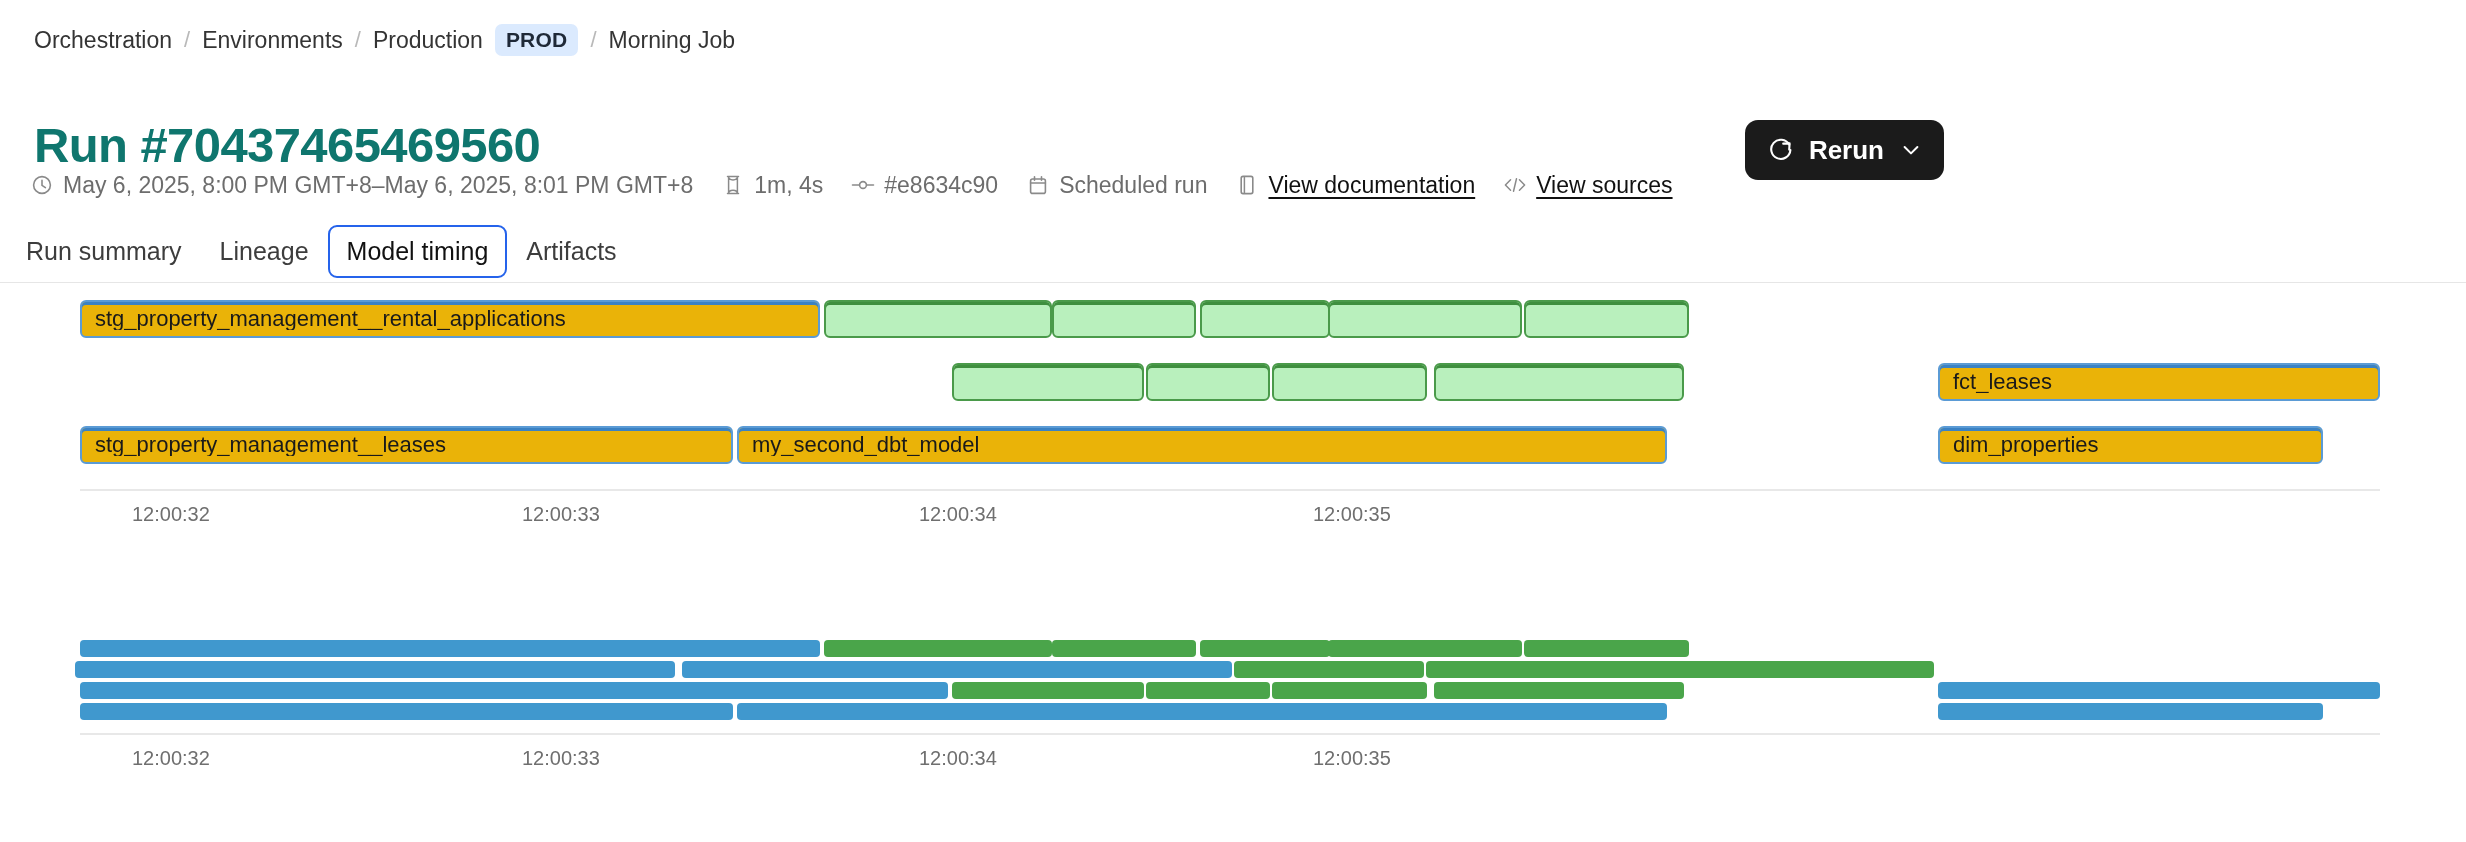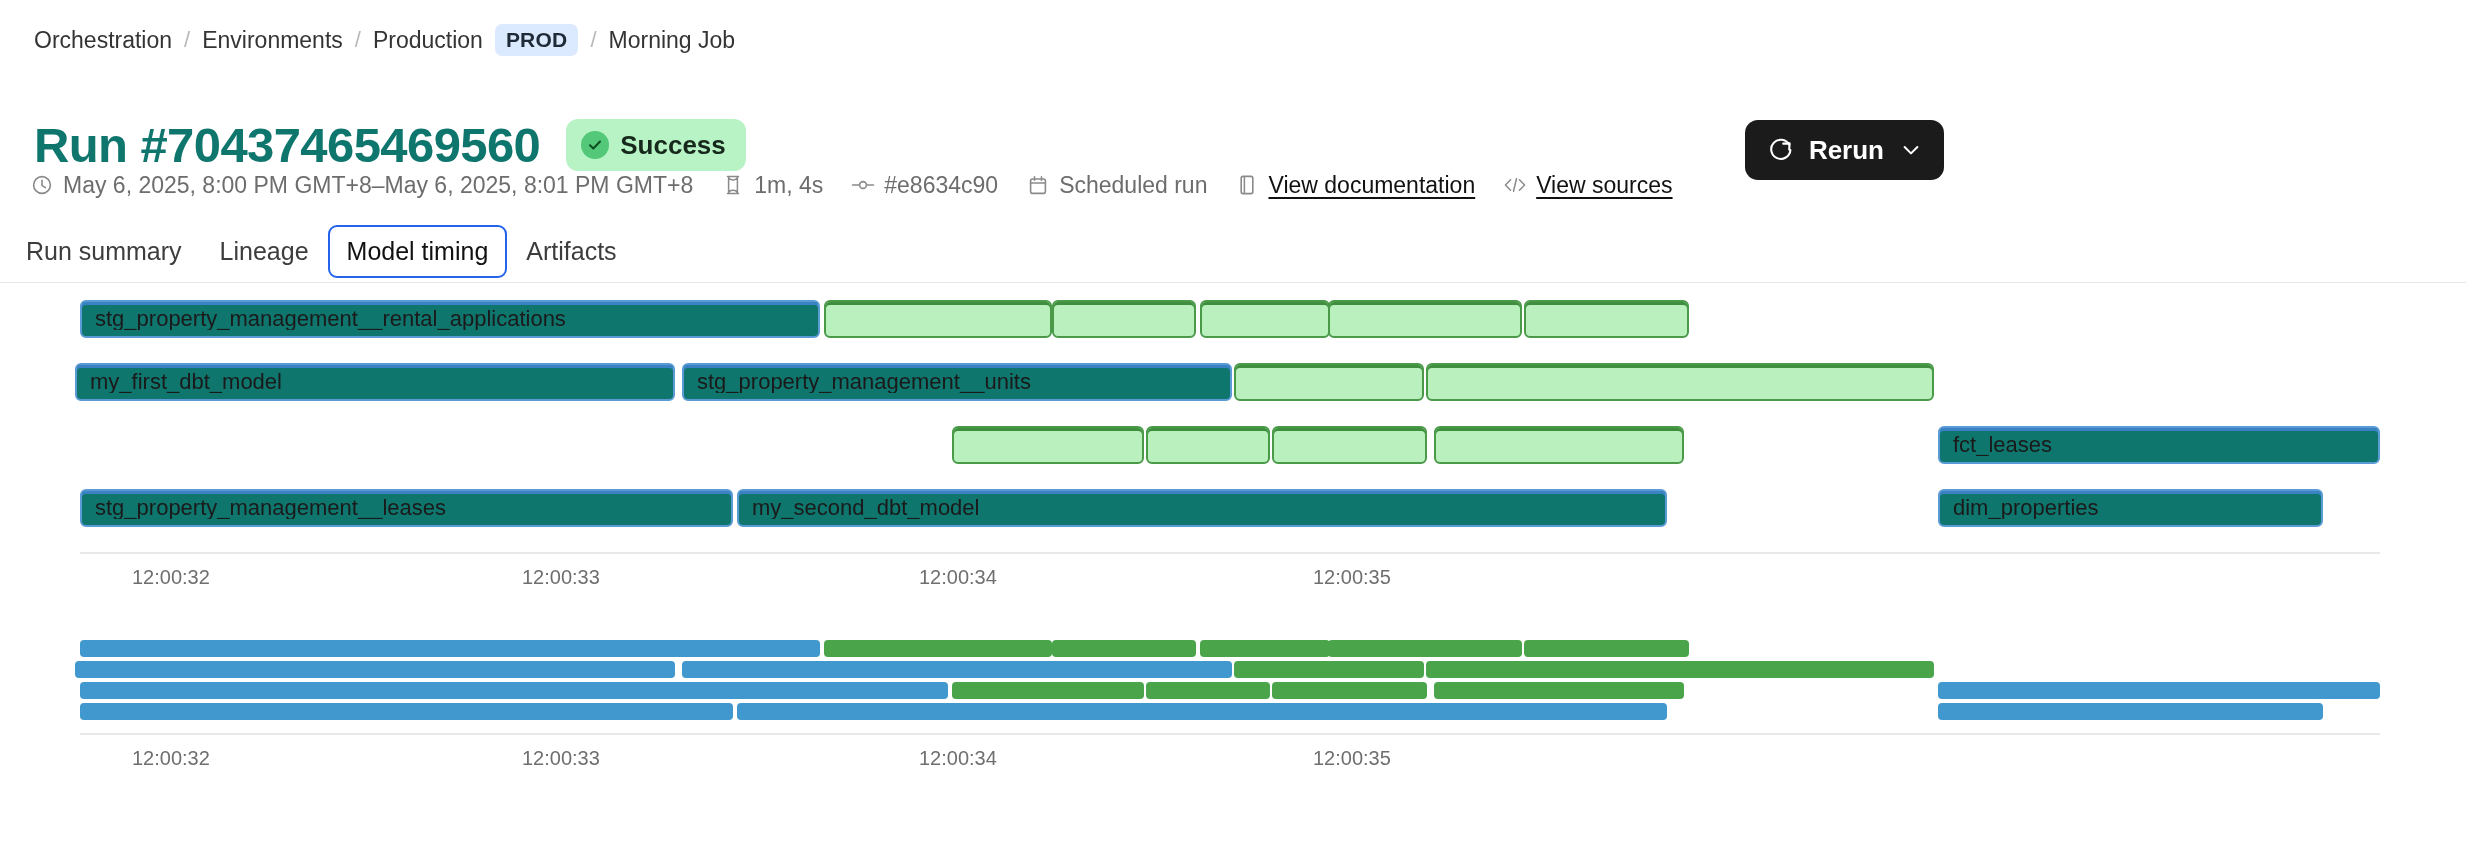--- a/index.html
+++ b/index.html
@@ -162,21 +162,21 @@
   .bar {
     position: absolute;
     height: 38px;
     top: 0;
     border-radius: 6px;
     display: flex; align-items: center;
     cursor: pointer;
     overflow: hidden;
   }
   .bar-blue {
-    background: #0f766e;
+    background: #eab308;
     border: 2px solid #5b9bd5;
     box-shadow: inset 0 3px 0 0 #3b82c4;
   }
   .bar-green {
     background: #b9f0bd;
     border: 2px solid #4a9a4a;
     box-shadow: inset 0 3px 0 0 #3f8f3f;
   }
   .bar-label {
     font-size: 22px;
@@ -228,28 +228,20 @@
     <span class="crumb crumb-link">Environments</span>
     <span class="crumb-sep">/</span>
     <span class="crumb crumb-link">Production</span>
     <span class="crumb-badge">PROD</span>
     <span class="crumb-sep">/</span>
     <span class="crumb">Morning Job</span>
   </nav>
 
   <div class="title-row">
     <h1 class="page-title">Run #70437465469560</h1>
-    <div class="status-badge">
-      <span class="status-dot">
-        <svg width="18" height="18" viewBox="0 0 18 18">
-            <path d="M4 9.3 L7.3 12.4 L14 5.6" fill="none" stroke="#0f4d22" stroke-width="2.1" stroke-linecap="round" stroke-linejoin="round"></path>
-          </svg>
-      </span>
-      <span class="status-text">Success</span>
-    </div>
   </div>
 
   <div class="meta-row">
     <div class="meta-item">
       <span class="meta-ico">
         <svg width="22" height="22" viewBox="0 0 22 22">
             <circle cx="11" cy="11" r="8.4" fill="none" stroke="currentColor" stroke-width="1.6"></circle>
             <path d="M11 6.4 V11.3 L14.4 13.6" fill="none" stroke="currentColor" stroke-width="1.6" stroke-linecap="round"></path>
           </svg>
       </span>
@@ -333,30 +325,20 @@
         <div class="bar bar-blue" style="left: 80px; width: 740px;">
           <span class="bar-label">stg_property_management__rental_applications</span>
         </div>
         <div class="bar bar-green" style="left: 824px; width: 228px;"></div>
         <div class="bar bar-green" style="left: 1052px; width: 144px;"></div>
         <div class="bar bar-green" style="left: 1200px; width: 130px;"></div>
         <div class="bar bar-green" style="left: 1328px; width: 194px;"></div>
         <div class="bar bar-green" style="left: 1524px; width: 165px;"></div>
       </div>
       <div class="gantt-row">
-        <div class="bar bar-blue" style="left: 75px; width: 600px;">
-          <span class="bar-label">my_first_dbt_model</span>
-        </div>
-        <div class="bar bar-blue" style="left: 682px; width: 550px;">
-          <span class="bar-label">stg_property_management__units</span>
-        </div>
-        <div class="bar bar-green" style="left: 1234px; width: 190px;"></div>
-        <div class="bar bar-green" style="left: 1426px; width: 508px;"></div>
-      </div>
-      <div class="gantt-row">
         <div class="bar bar-green" style="left: 952px; width: 192px;"></div>
         <div class="bar bar-green" style="left: 1146px; width: 124px;"></div>
         <div class="bar bar-green" style="left: 1272px; width: 155px;"></div>
         <div class="bar bar-green" style="left: 1434px; width: 250px;"></div>
         <div class="bar bar-blue" style="left: 1938px; width: 442px;">
           <span class="bar-label">fct_leases</span>
         </div>
       </div>
       <div class="gantt-row">
         <div class="bar bar-blue" style="left: 80px; width: 653px;">

